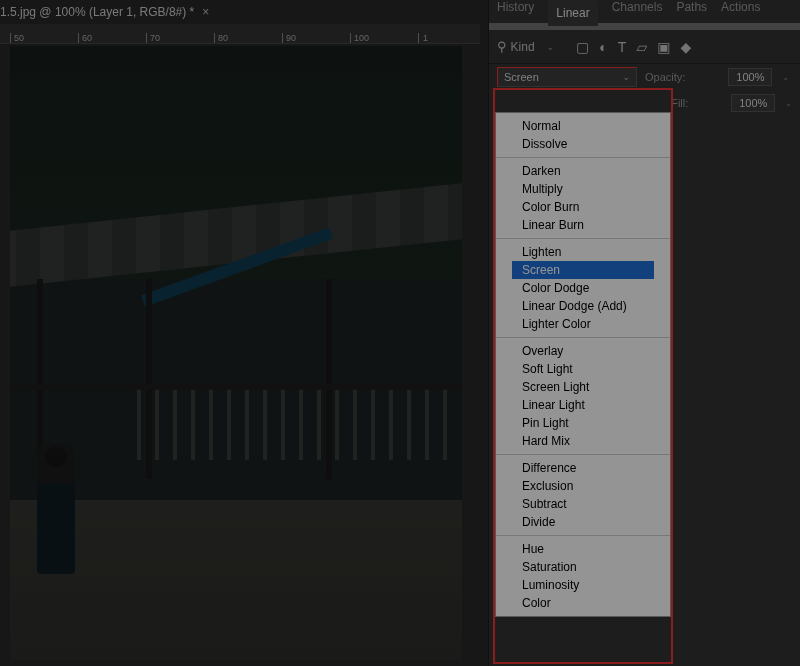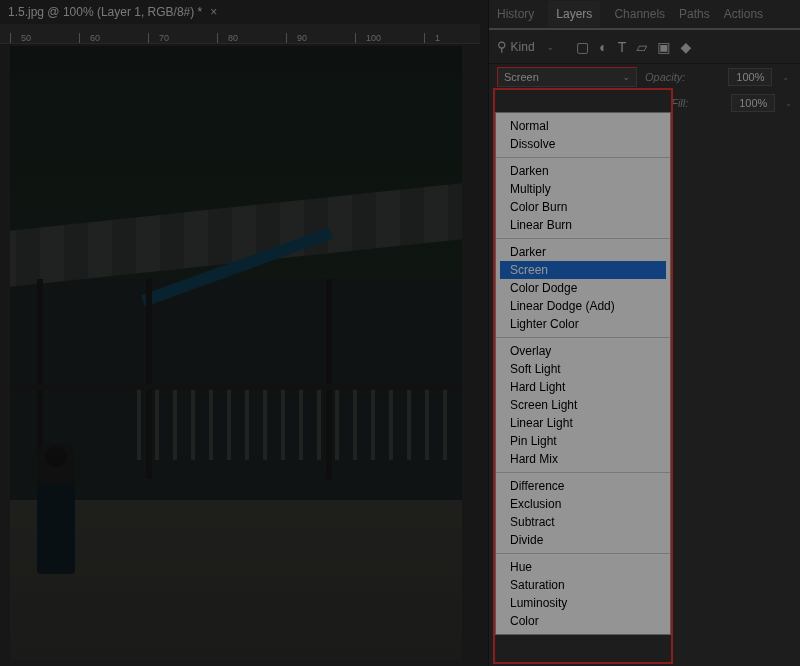--- a/index.html
+++ b/index.html
@@ -1,24 +1,24 @@
 <!DOCTYPE html>
 <html><head>
 <meta charset="utf-8">
 <style>
   * { box-sizing: border-box; margin: 0; padding: 0; }
   html, body { width: 800px; height: 666px; overflow: hidden; font-family: Arial, Helvetica, sans-serif; font-size: 12px; background: #2a2a2a; color: #b8b8b8; }
 
   .app { display: flex; width: 800px; height: 666px; }
 
   .canvas-col { width: 488px; display: flex; flex-direction: column; background: #282828; }
-  .doc-tab { display: flex; align-items: center; gap: 8px; height: 24px; padding-left: 8px; color: #d0d0d0; font-size: 12px; }
+  .doc-tab { display: flex; align-items: center; gap: 8px; height: 24px; color: #d0d0d0; font-size: 12px; }
   .doc-tab .close { font-style: normal; color: #bbb; cursor: pointer; }
   .ruler-top { width: 480px; height: 20px; background: #333; display: flex; align-items: flex-end; font-size: 9px; color: #aaa; padding-left: 10px; gap: 58px; border-bottom: 1px solid #444; }
-  .ruler-top span { display: inline-block; width: 10px; border-left: 1px solid #888; padding-left: 10px; text-align: right; }
+  .ruler-top span { display: inline-block; width: 10px; border-left: 1px solid #888; padding-left: 3px; text-align: right; }
 
   .canvas-wrap { flex: 1; position: relative; display: flex; }
   .canvas { margin-left: 10px; margin-top: 2px; width: 452px; height: 614px; background: #3a4542; position: relative; overflow: hidden; }
 
   
   .sky { position: absolute; left: 0; top: 0; width: 100%; height: 38%; background: linear-gradient(#2e4038, #344b3d); }
   .ground { position: absolute; left: 0; bottom: 0; width: 100%; height: 26%; background: linear-gradient(#6a6b63, #5c5c55); }
   .platform { position: absolute; left: 0; top: 55%; width: 100%; height: 6px; background: #3b3d3b; }
   .roof  { position: absolute; top: 26%; left: -4%; width: 112%; height: 56px;
            background: repeating-linear-gradient(90deg,#6e7672 0 24px,#5d6662 24px 48px);
@@ -29,44 +29,44 @@
   .railing { position: absolute; top:56%; left:28%; width:70%; height:70px;
              background: repeating-linear-gradient(90deg,#747a74 0 4px,transparent 4px 18px); }
   .person  { position: absolute; bottom: 14%; left: 6%; width: 38px; height: 130px;
              background: radial-gradient(circle at 50% 10%,#2c2d2c 0 10px,transparent 11px),
                          linear-gradient(#3a3a3a 0 30%, #1d3a48 30% 100%);
              border-radius: 10px 10px 4px 4px; }
   .darken  { position:absolute; inset:0; background:rgba(0,0,0,.5); }
 
   
   .panels-col { flex: 1; background: #323232; display: flex; flex-direction: column; border-left: 1px solid #1c1c1c; position: relative; }
-  .panel-tabs { display: flex; align-items: center; height: 30px; background: #323232; border-bottom: 2px solid #737373; padding: 0 8px; gap: 14px; font-size: 12px; }
+  .panel-tabs { display: flex; align-items: flex-start; height: 30px; background: #323232; border-bottom: 7px solid #737373; padding: 0 8px; gap: 14px; font-size: 12px; }
   .panel-tabs span { color: #9a9a9a; cursor: pointer; }
   .panel-tabs span.active { color: #e4e4e4; background: #3a3a3a; padding: 6px 8px; border-radius: 2px 2px 0 0; }
 
   .filter-row { display: flex; align-items: center; height: 34px; padding: 0 8px; gap: 8px; border-bottom: 1px solid #222; }
   .kind-sel { display: flex; align-items: center; gap: 4px; color: #c0c0c0; }
   .kind-sel .glass { font-size: 13px; }
   .dropdown-caret { font-size: 9px; color: #999; margin-left: 8px; }
   .type-icons { display: flex; gap: 10px; color: #c8c8c8; font-size: 14px; margin-left: 14px; }
   .type-icons span { cursor: pointer; }
 
   .mode-row, .lock-row { display:flex; align-items:center; height:26px; padding: 0 8px; gap:8px; color:#bfbfbf; }
   .blend-dd { width: 140px; height: 20px; background:#3d3d3d; border:1px solid #555; display:flex; align-items:center; justify-content:space-between; padding:0 6px; font-size:11px; color:#ddd; position: relative; border-top-color:#e33; border-left-color:#e33; }
   .blend-dd .caret { font-size: 9px; color:#aaa; }
-  .op-lbl { font-size:11px; color:#9a9a9a;font-style:italic; }
+  .op-lbl { font-size:11px; color:#9a9a9a; }
   .pct-box { width:44px; height:18px; background:#3c3c3c; border:1px solid #555; display:flex; align-items:center; justify-content:center; font-size:11px; color:#ddd;margin-left:35px; }
   .tiny-caret { font-size:8px; color:#888; margin-left:2px; }
 
   
   .red-outline { position:absolute; top: 88px; left: 4px; width: 180px; height: 576px; border: 2px solid #e33; pointer-events: none; }
 
   
   .blend-popup { position: absolute; top: 112px; left: 6px; width: 176px; background:#fff; color:#000; font-size:12px; border:1px solid #9a9a9a; max-height: 552px; overflow: hidden; }
-  .blend-popup .grp { border-top: 1px solid #cfcfcf; padding: 4px 4px; }
+  .blend-popup .grp { border-top: 1px solid #cfcfcf; padding: 4px 16px; }
   .blend-popup .grp:first-child { border-top: none; }
   .blend-popup .opt { padding: 2px 10px; cursor: pointer; white-space: nowrap; }
   .blend-popup .opt.sel { background:#1e6fd6; color:#fff; }
 
   
   .global-dim { position:absolute; inset:0; background:rgba(0,0,0,.42); pointer-events:none; }
 
   .ic { display:inline-block; }
 </style>
 </head>
@@ -100,21 +100,21 @@
         <div class="ground"></div>
         <div class="person"></div>
         <div class="darken"></div>
       </div>
     </div>
   </div>
 
   <div class="panels-col">
     <div class="panel-tabs">
       <span>History</span>
-      <span class="active">Layers</span>
+      <span class="active">Linear</span>
       <span>Channels</span>
       <span>Paths</span>
       <span>Actions</span>
     </div>
 
     <div class="filter-row">
       <div class="kind-sel">
         <span class="glass ic">⚲</span>
         <span>Kind</span>
         <span class="dropdown-caret ic">⌄</span>
@@ -153,30 +153,29 @@
           <div class="opt">Normal</div>
           <div class="opt">Dissolve</div>
         </div>
         <div class="grp">
           <div class="opt">Darken</div>
           <div class="opt">Multiply</div>
           <div class="opt">Color Burn</div>
           <div class="opt">Linear Burn</div>
         </div>
         <div class="grp">
-          <div class="opt">Darker</div>
+          <div class="opt">Lighten</div>
           <div class="opt sel">Screen</div>
           <div class="opt">Color Dodge</div>
           <div class="opt">Linear Dodge (Add)</div>
           <div class="opt">Lighter Color</div>
         </div>
         <div class="grp">
           <div class="opt">Overlay</div>
           <div class="opt">Soft Light</div>
-          <div class="opt">Hard Light</div>
           <div class="opt">Screen Light</div>
           <div class="opt">Linear Light</div>
           <div class="opt">Pin Light</div>
           <div class="opt">Hard Mix</div>
         </div>
         <div class="grp">
           <div class="opt">Difference</div>
           <div class="opt">Exclusion</div>
           <div class="opt">Subtract</div>
           <div class="opt">Divide</div>

